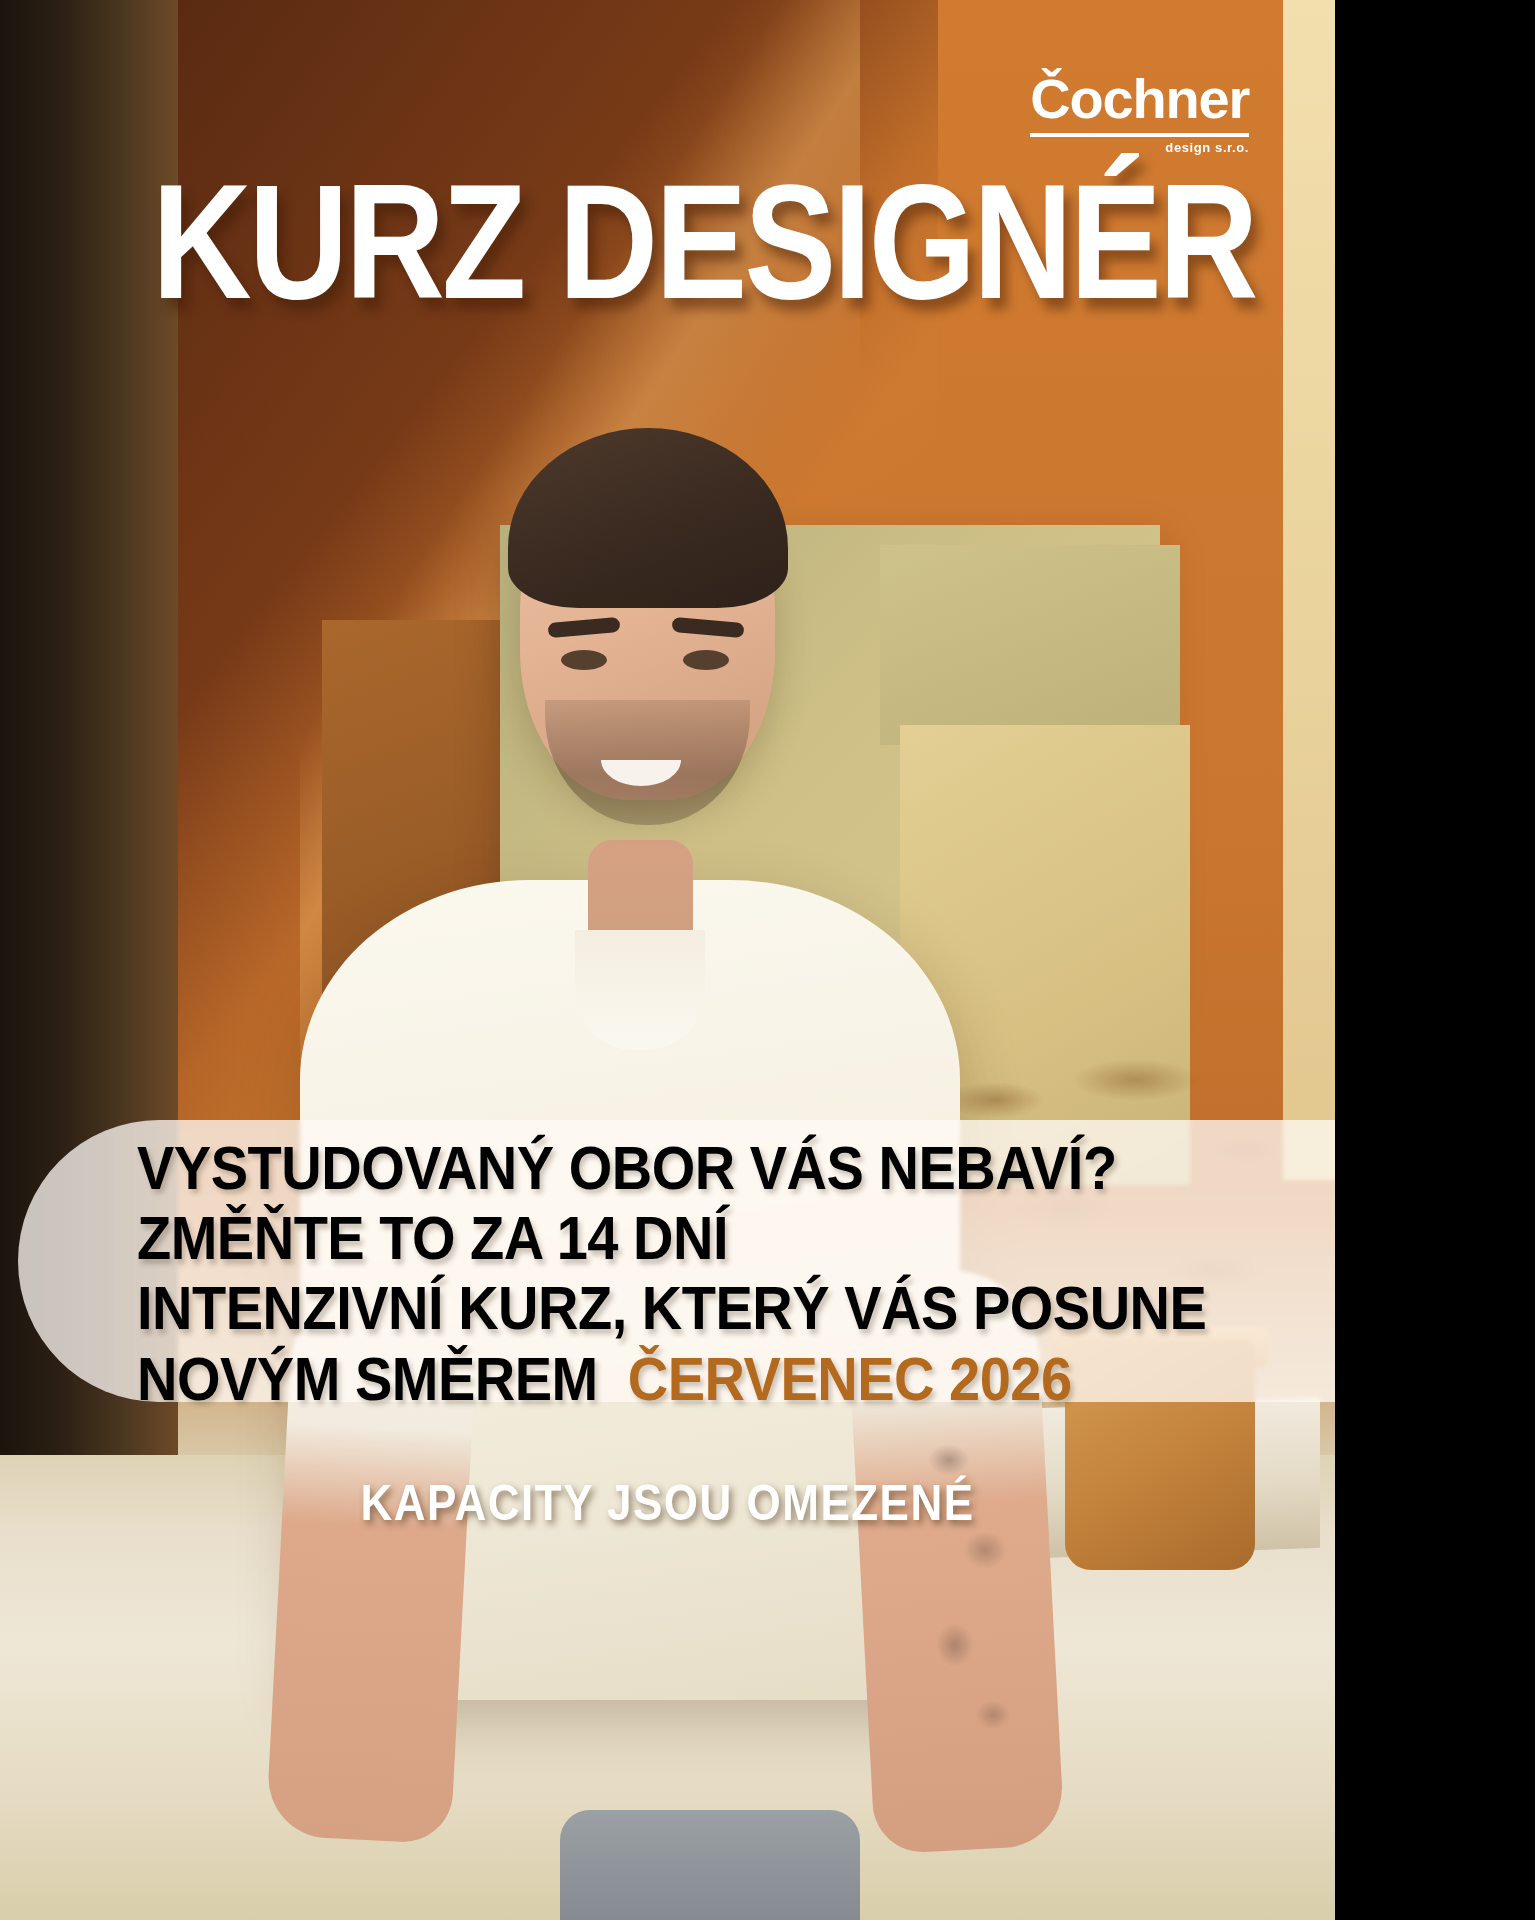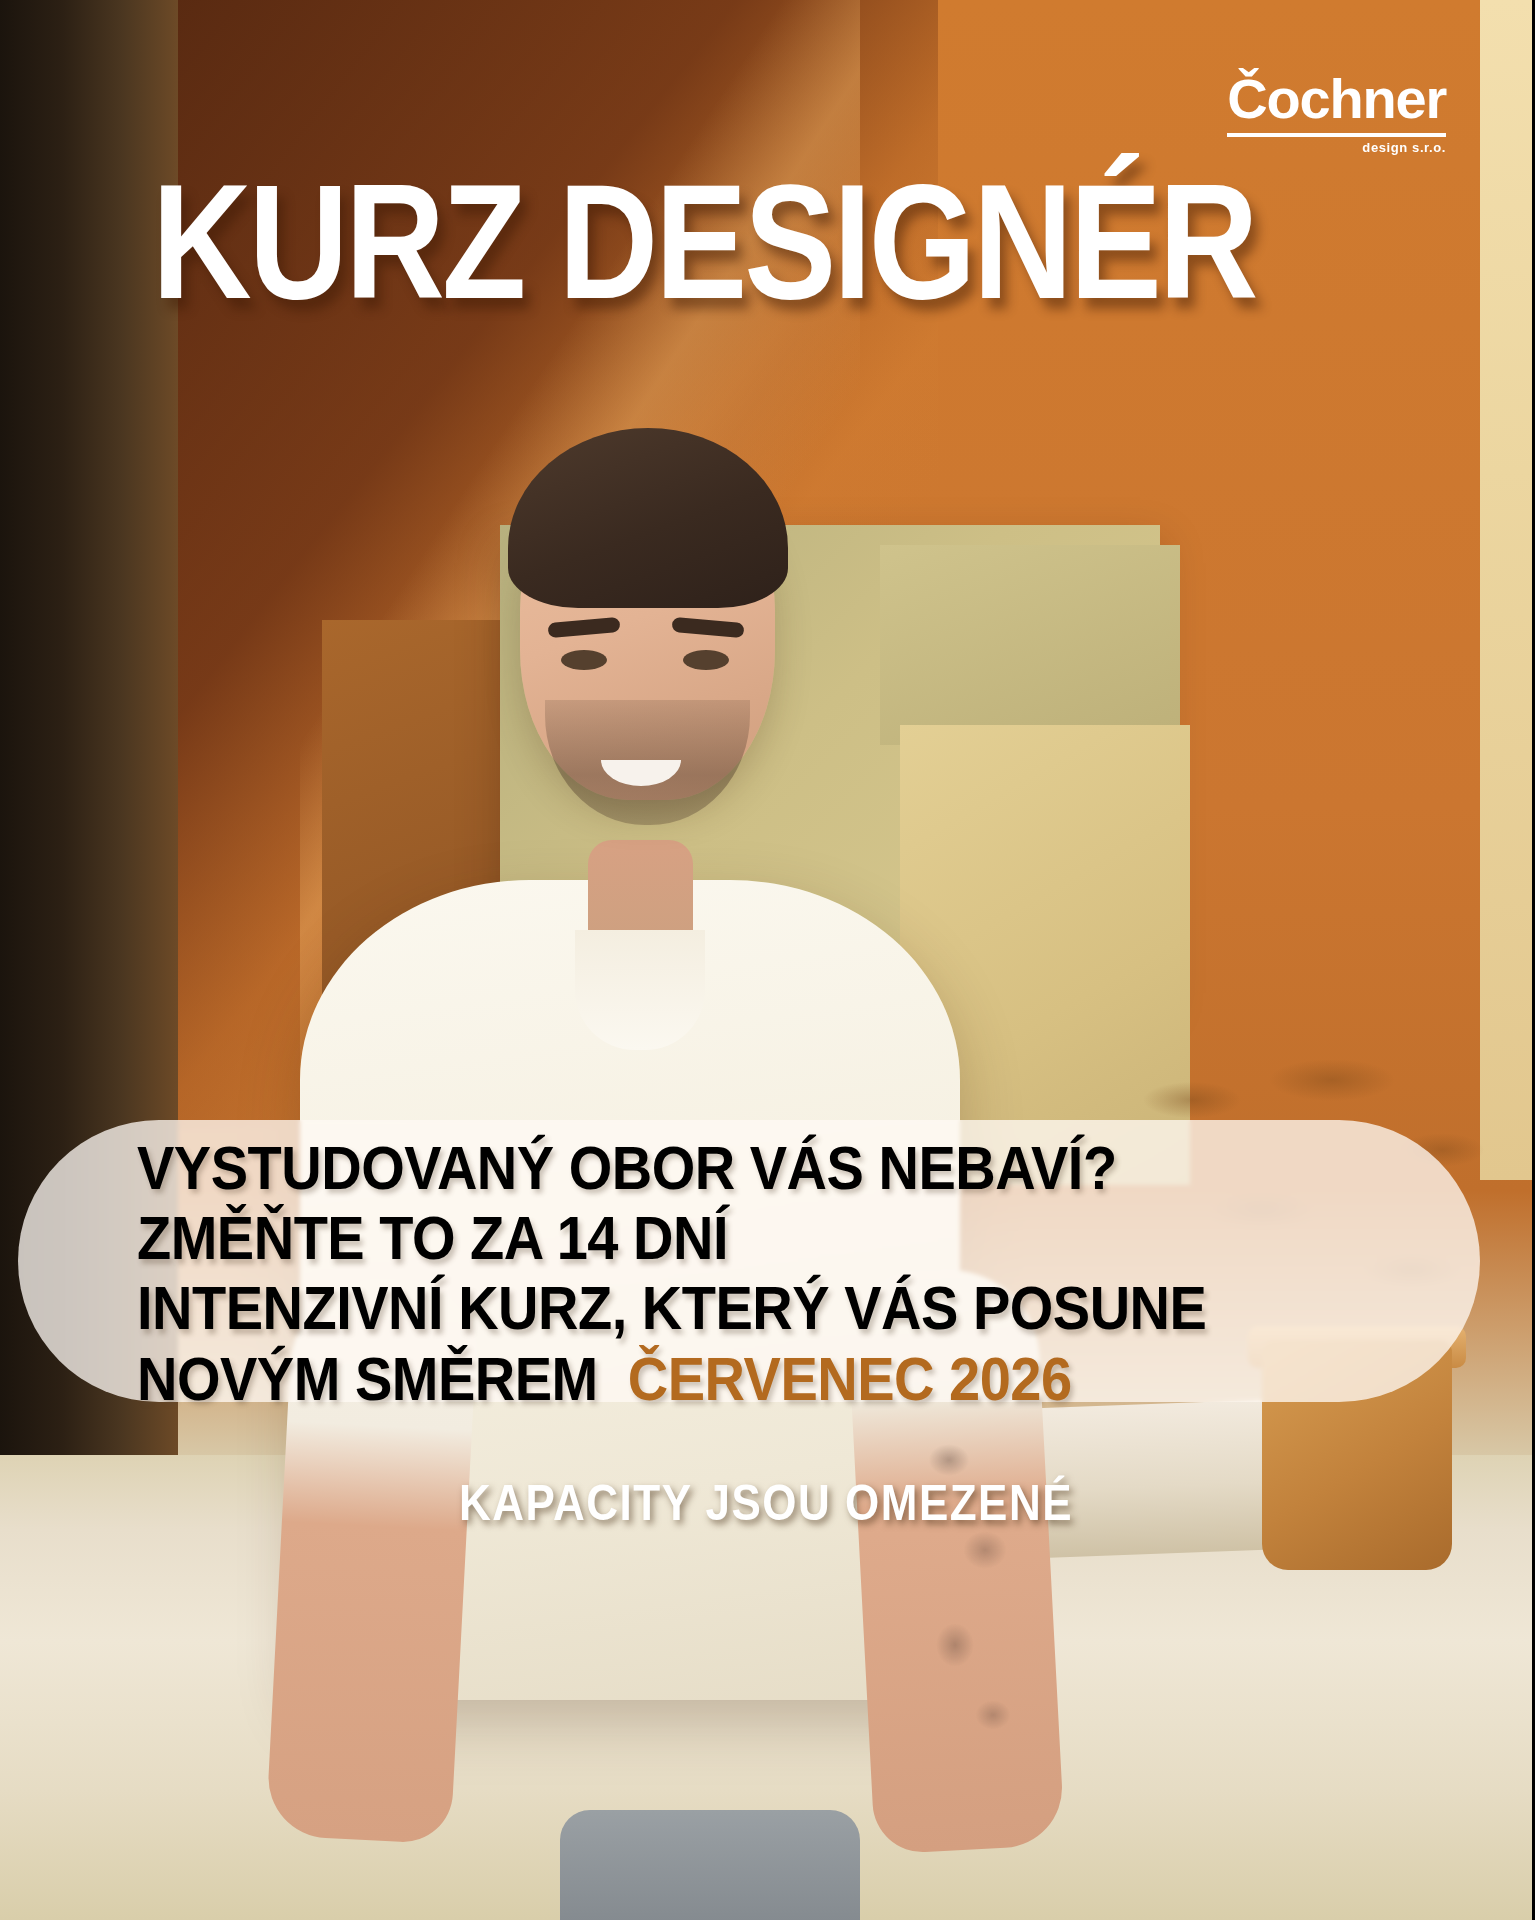--- a/index.html
+++ b/index.html
@@ -4,21 +4,21 @@
 <style>
   * { margin:0; padding:0; box-sizing:border-box; }
   html,body {
     width:1535px; height:1920px; overflow:hidden;
     background:#000;
     font-family:"Liberation Sans", sans-serif;
   }
 
   #poster {
     position:relative;
-    width:1532px; height:1920px;
+    width:1335px; height:1920px;
     overflow:hidden;
     background:#c9742e;
   }
 
   
   .bg-base {
     position:absolute; inset:0;
     background:
       linear-gradient(180deg, #d07b2f 0%, #cb7630 42%, #c06f2c 62%, #d8c9a8 76%, #e9dfc4 100%);
   }

